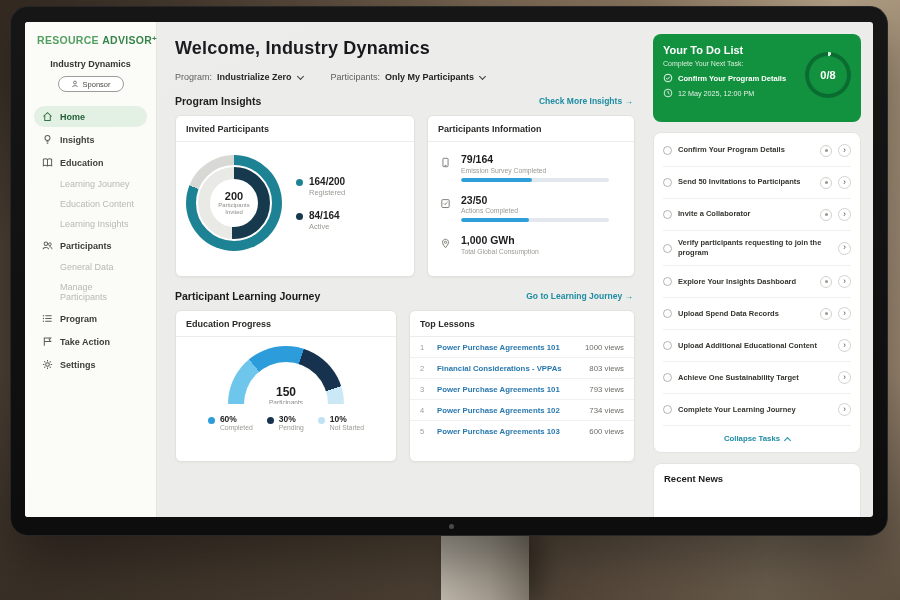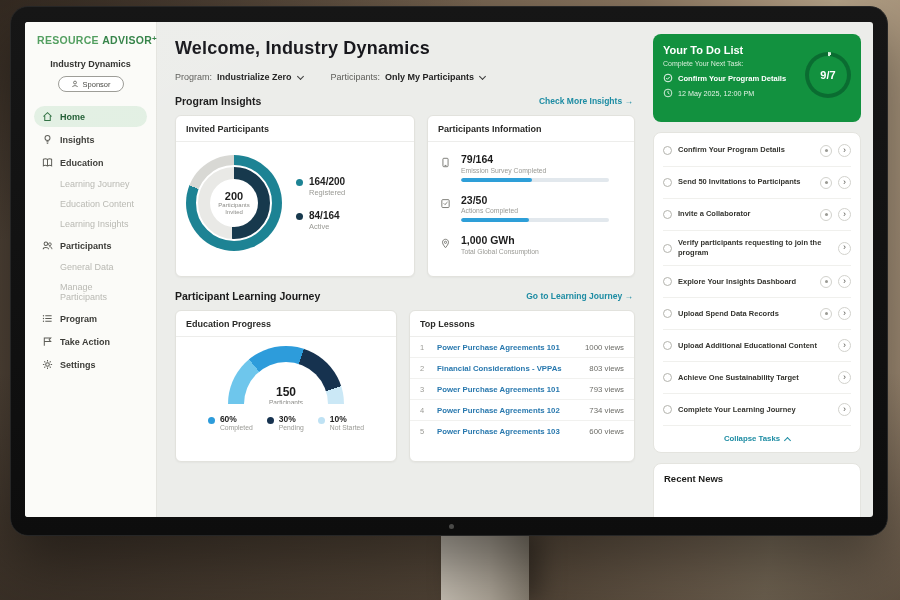--- a/index.html
+++ b/index.html
@@ -447,21 +447,21 @@
             <span style="display:flex;">
               <svg viewBox="0 0 12 12" width="10" height="10">
                   <circle cx="6" cy="6" r="4.6" fill="none" stroke="#e3f2e5" stroke-width="1.1"></circle>
                   <path d="M6 3.4 V6 L7.8 7.2" fill="none" stroke="#e3f2e5" stroke-width="1.1"></path>
                 </svg>
             </span>
             <span>12 May 2025, 12:00 PM</span>
           </div>
         </div>
         <div class="ring">
-          <span>9/7</span>
+          <span>0/8</span>
         </div>
       </div>
 
       <div class="tasks-card">
         <div class="task-row">
           <span class="task-check"></span>
           <span class="task-label">Confirm Your Program Details</span>
           <span class="task-extra"></span>
           <span class="task-chev"></span>
         </div>

